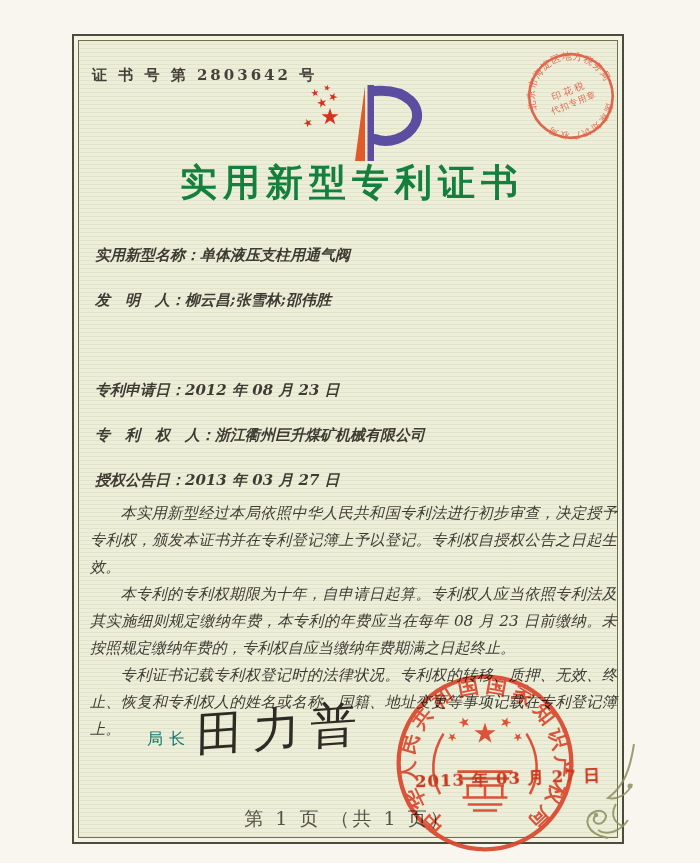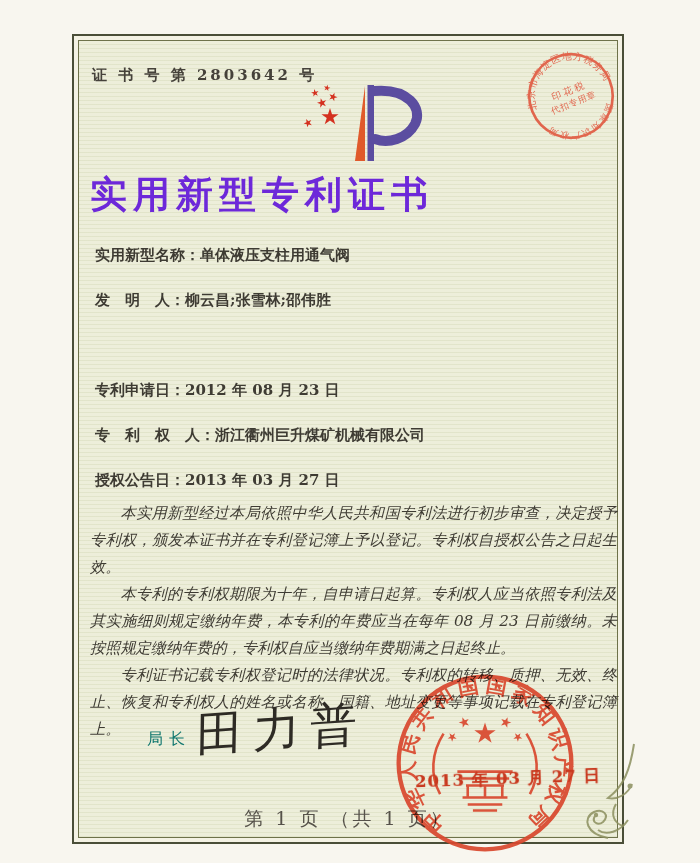--- a/index.html
+++ b/index.html
@@ -28,25 +28,25 @@
 
   .layer{position:absolute;inset:0;z-index:2;}
 
   .cert-no{
     position:absolute;left:92px;top:66px;
     font-size:15px;letter-spacing:3px;color:#45413a;font-weight:bold;
   }
 
   .title{
     position:absolute;left:74px;top:154px;width:548px;
-    text-align:left;font-size:37px;font-weight:bold;
-    letter-spacing:6px;color:#6d28d9;margin:16px;
+    text-align:center;font-size:37px;font-weight:bold;
+    letter-spacing:6px;color:#15803d;margin:4px;
   }
 
-  .field-row{position:absolute;left:95px;font-size:15px;color:#3e3b33;white-space:nowrap;}
+  .field-row{position:absolute;left:95px;font-size:15px;color:#3e3b33;white-space:nowrap;font-style:italic;}
   .field-row .flabel{font-weight:bold;}
   .field-row .fvalue{font-weight:bold;}
 
   .body-text{
     position:absolute;left:90px;top:500px;width:527px;
     font-size:15.2px;line-height:27px;color:#3e3b33;
     text-align:justify;
   }
   .body-text p{margin:0;text-indent:2em;font-style:italic;}
 

